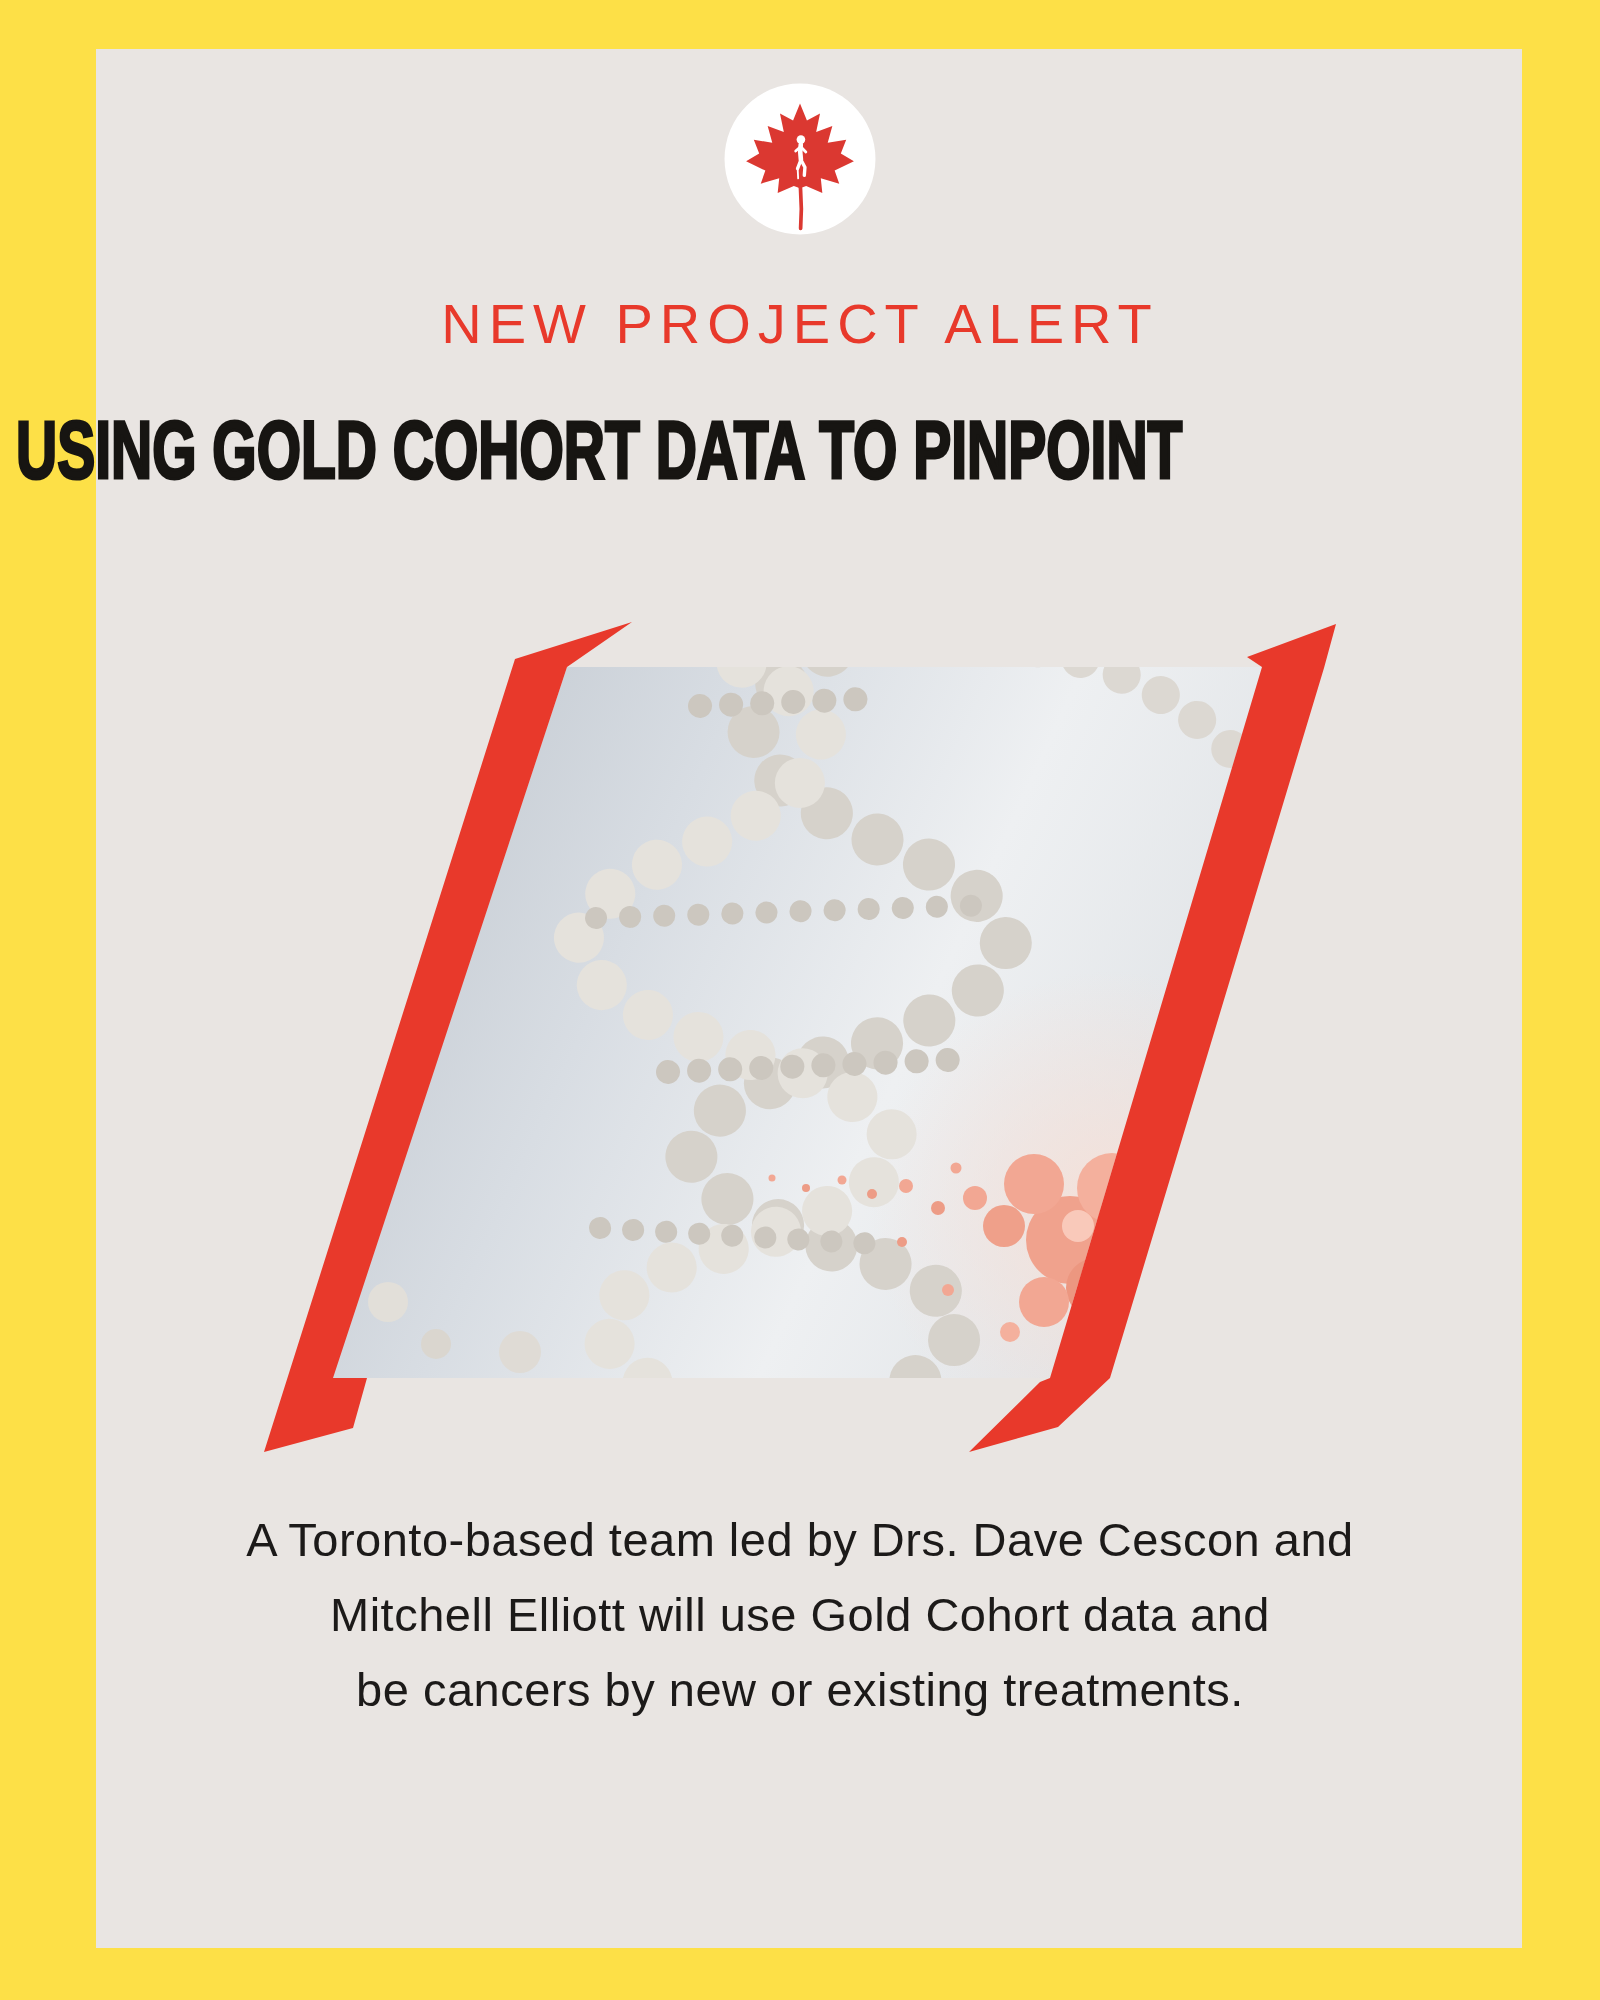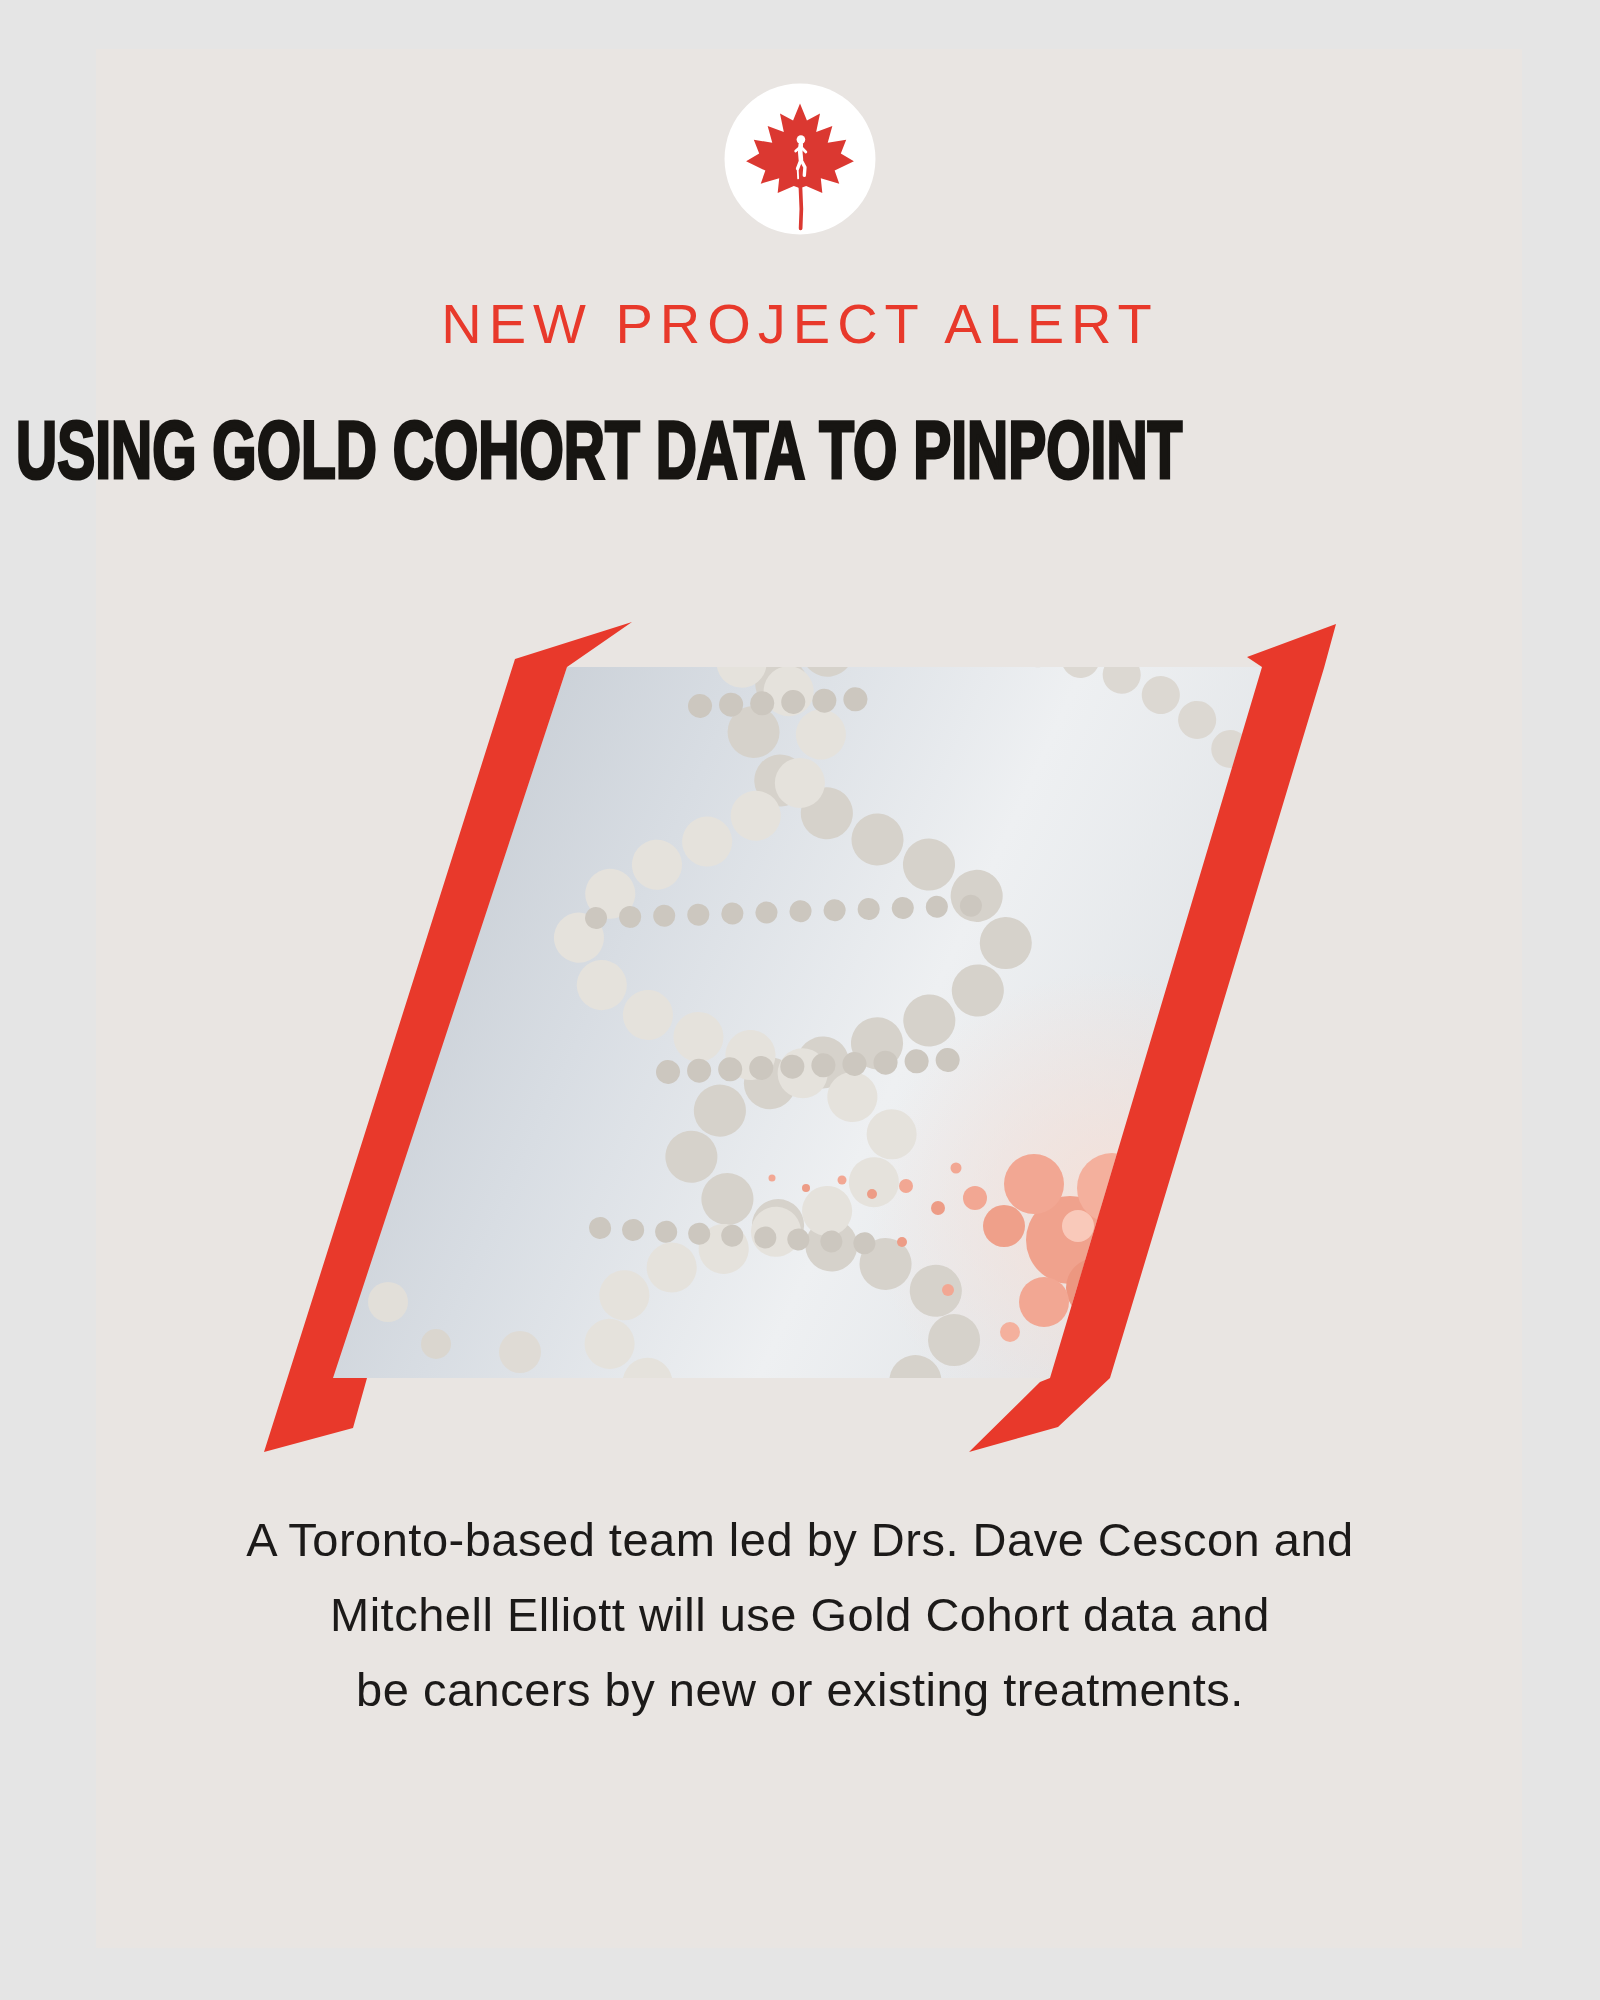--- a/index.html
+++ b/index.html
@@ -1,17 +1,17 @@
 <!DOCTYPE html>
 <html><head>
 <meta charset="utf-8">
 <style>
   html,body{margin:0;padding:0;background:#ffffff;}
   .page{
-    position:relative;width:1600px;height:2000px;background:#e5e5e5;overflow:hidden;
+    position:relative;width:1600px;height:2000px;background:#fde047;overflow:hidden;
     font-family:"Liberation Sans",sans-serif;
   }
   .card{
     position:absolute;left:96px;top:49px;width:1426px;height:1899px;
     background:#E9E5E2;
   }
   .logo-badge{position:absolute;left:723px;top:82px;width:154px;height:154px;}
   .eyebrow{
     position:absolute;left:0;top:292px;width:1600px;height:64px;
     text-align:center;line-height:64px;

